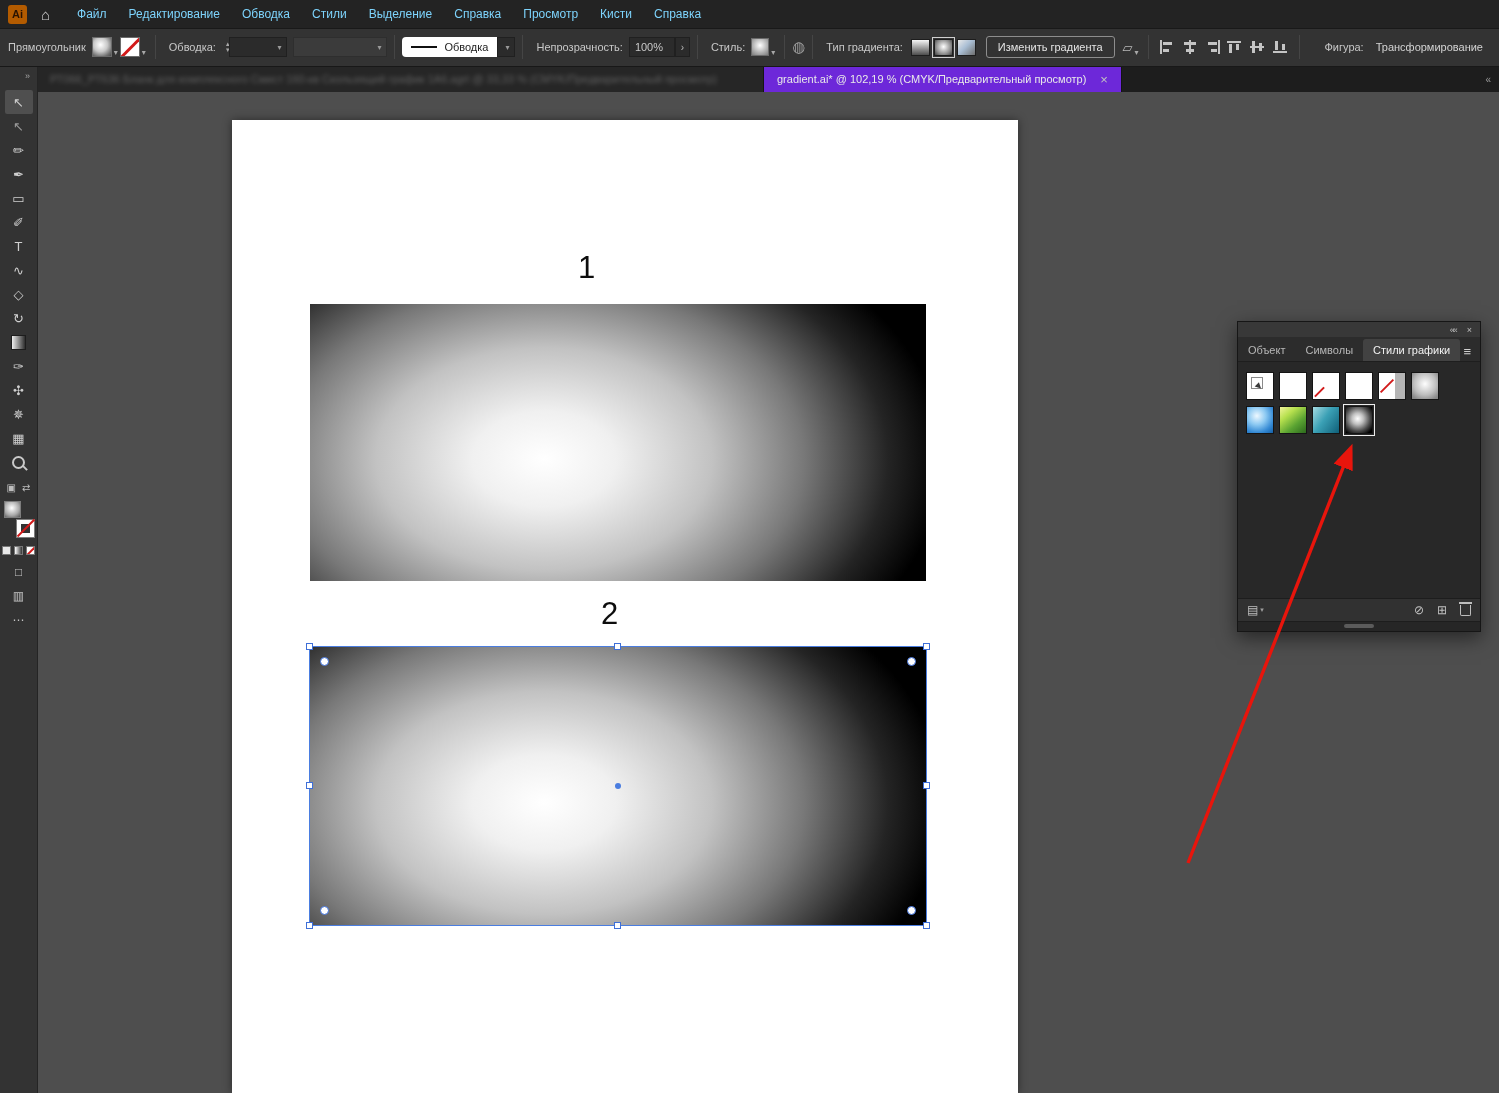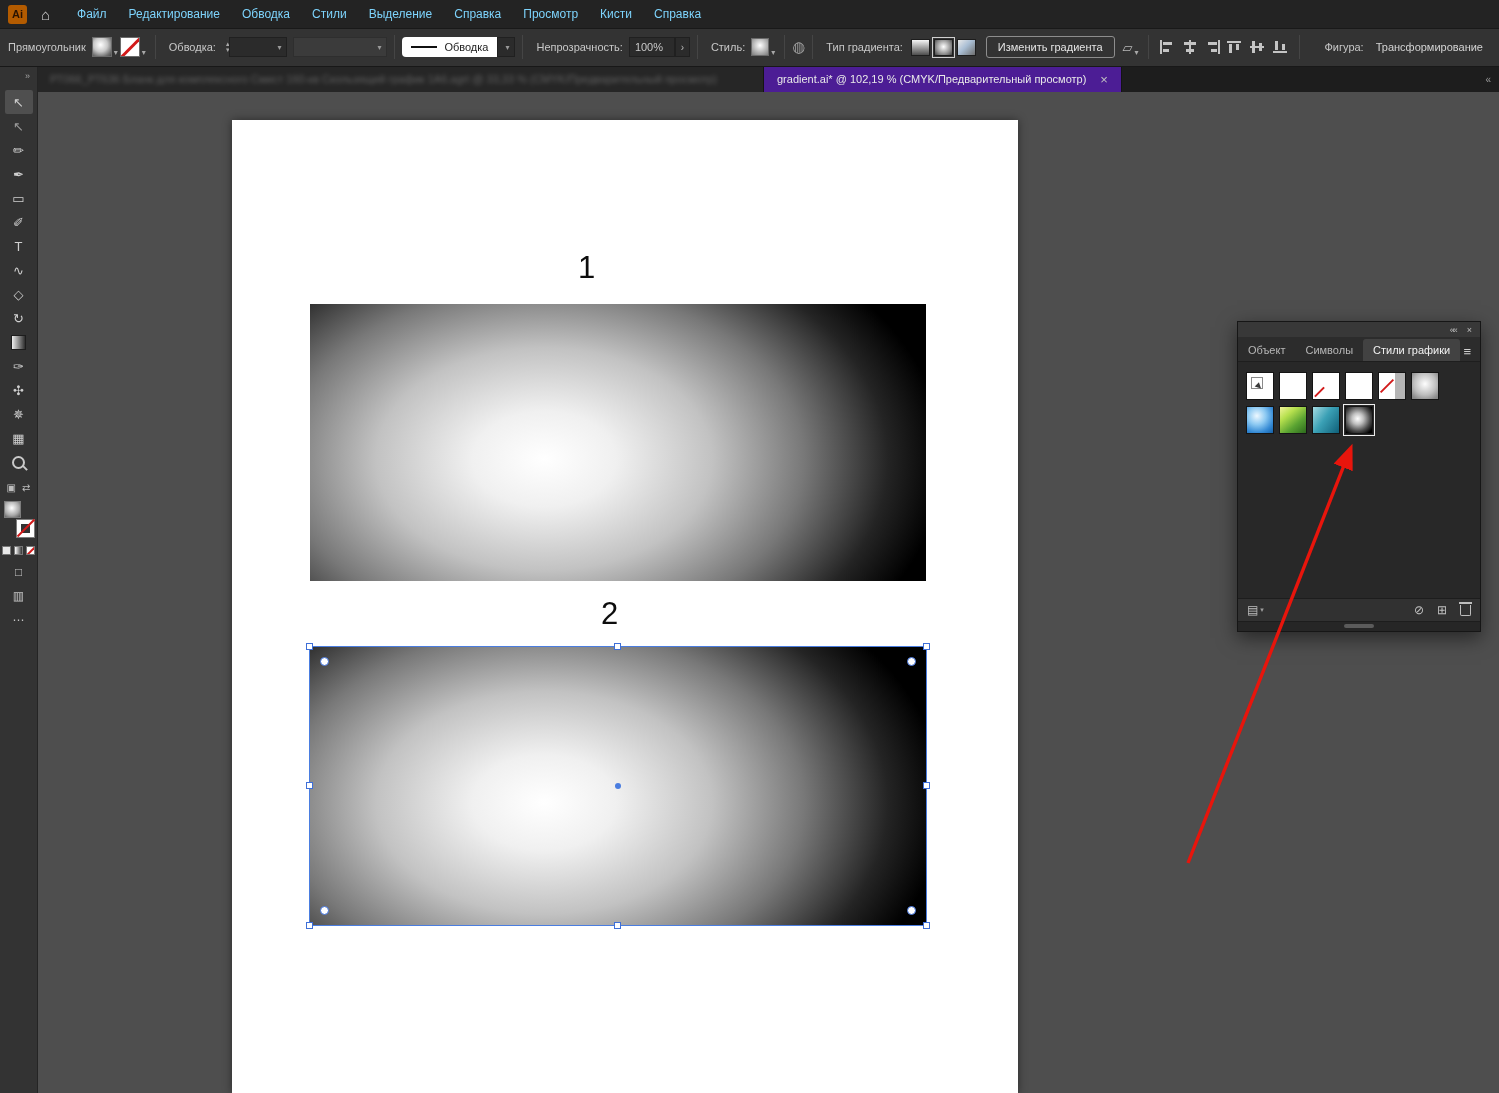--- a/index.html
+++ b/index.html
@@ -50,21 +50,21 @@
   .align-group svg{fill:#c4c4c4;display:block}
   .push-right{margin-left:auto}
   .transform-label{margin-right:16px;color:#d3d3d3}
   
   .tabbar{position:absolute;left:37px;top:66px;right:0;height:26px;background:#1d1d1d;
     display:flex;align-items:stretch;font-size:11px;z-index:35}
   .doc-tab{display:flex;align-items:center;padding:0 13px;color:#9a9a9a;background:#262626;
     border-right:1px solid #141414;white-space:nowrap;overflow:hidden}
   .doc-tab.blurred{width:700px;flex:none}
   .doc-tab.blurred .tab-title{filter:blur(2px);opacity:.5}
-  .doc-tab.active{background:#4c1d95;color:#e9e9e9}
+  .doc-tab.active{background:#6d28d9;color:#e9e9e9}
   .tab-close{margin-left:14px;color:#c2c2c2;font-size:13px}
   .dock-icon{margin-left:auto;align-self:center;margin-right:8px;color:#9a9a9a;font-size:10px}
   
   .toolbar{position:absolute;left:0;top:66px;width:37px;bottom:0;background:#333333;
     border-right:1px solid #242424;display:flex;flex-direction:column;align-items:center;z-index:36}
   .toolbar-collapse{align-self:flex-end;color:#a5a5a5;font-size:9px;padding:5px 7px 9px}
   .tool{width:28px;height:24px;display:flex;align-items:center;justify-content:center;color:#cfcfcf;
     font-size:13px;flex:none}
   .tool.active{background:#4f4f4f;border-radius:2px}
   .tool .t-glyph{pointer-events:none}

